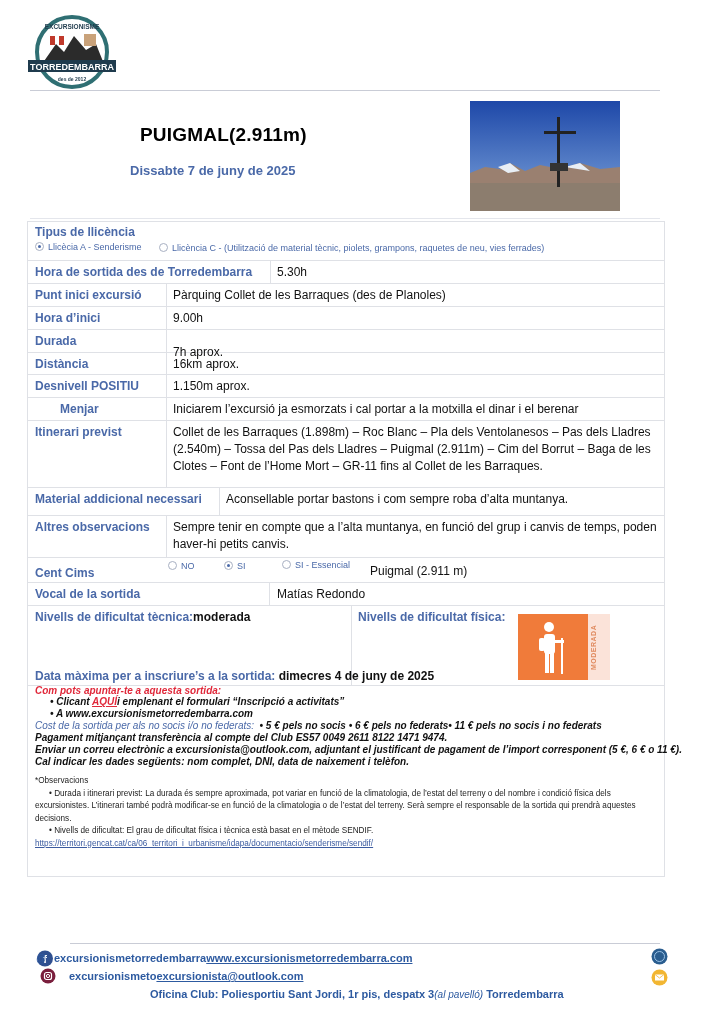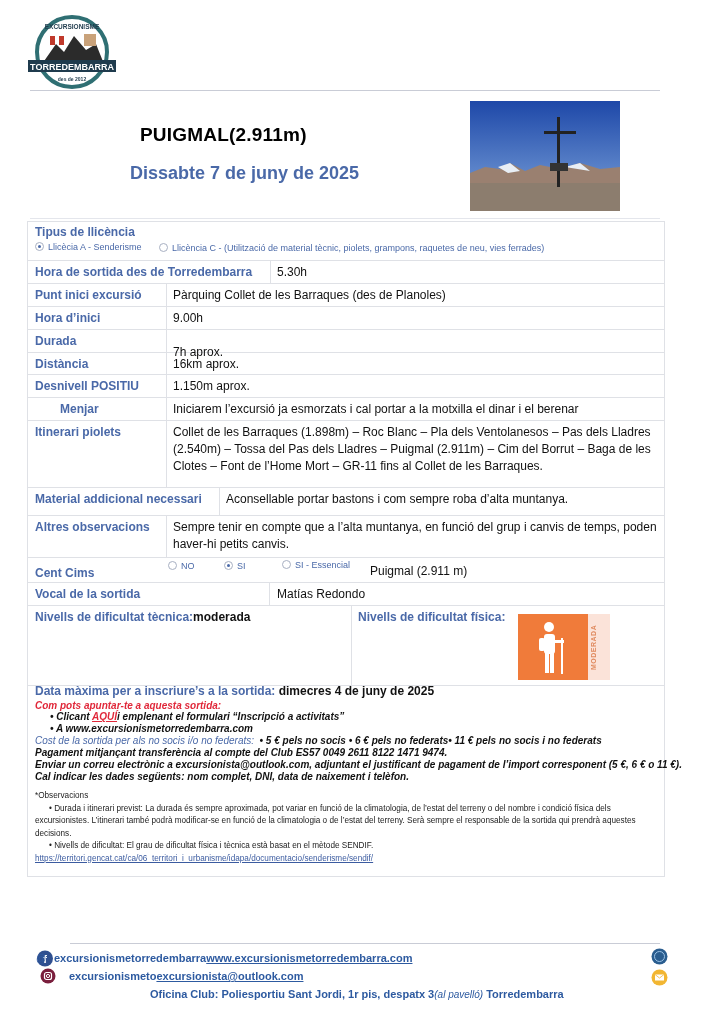--- a/index.html
+++ b/index.html
@@ -4,21 +4,21 @@
 <style>
   html, body { margin: 0; padding: 0; background: #ffffff; }
   body { width: 724px; height: 1023px; position: relative; overflow: hidden;
          font-family: "Liberation Sans", sans-serif; color: #111; }
   .abs { position: absolute; }
 
   
   .logo { left: 26px; top: 14px; width: 92px; height: 76px; }
   .hr-top { left: 30px; top: 90px; width: 630px; height: 0; border-top: 1.5px solid #c9ccd6; }
   .title { left: 140px; top: 124px; font-size: 19px; font-weight: bold; color: #000000; letter-spacing: 0.2px; }
-  .subtitle { left: 130px; top: 163px; font-size: 18px; font-weight: bold; color: #4a69a8; }
+  .subtitle { left: 130px; top: 163px; font-size: 13px; font-weight: bold; color: #4a69a8; }
   .photo { left: 470px; top: 101px; width: 150px; height: 110px; overflow: hidden; }
   .hr-mid { left: 30px; top: 218px; width: 630px; height: 0; border-top: 1px solid #e4e6ec; }
 
   
   .tbl { left: 27px; top: 221px; width: 638px; height: 656px; border: 1px solid #dfe1e6; box-sizing: border-box; }
   .row { position: absolute; left: 0; width: 636px; border-bottom: 1px solid #dfe1e6; box-sizing: border-box; }
   .lbl { position: absolute; left: 7px; font-size: 12px; font-weight: bold; color: #4a69a8; white-space: nowrap; }
   .val { position: absolute; font-size: 12px; color: #111; line-height: 17px; }
   .vsep { position: absolute; top: 0; bottom: 0; border-left: 1px solid #dfe1e6; }
   .radio { position: absolute; font-size: 9px; color: #4a69a8; white-space: nowrap; }
@@ -126,21 +126,21 @@
     <div class="val" style="left:145px;top:3px;">1.150m aprox.</div>
   </div>
 
   <div class="row" style="top:176px;height:23px;">
     <div class="lbl" style="top:4px;margin-left:25px;">Menjar</div>
     <div class="vsep" style="left:138px;"></div>
     <div class="val" style="left:145px;top:3px;white-space:nowrap;">Iniciarem l’excursió ja esmorzats i cal portar a la motxilla el dinar i el berenar</div>
   </div>
 
   <div class="row" style="top:199px;height:67px;">
-    <div class="lbl" style="top:4px;">Itinerari piolets</div>
+    <div class="lbl" style="top:4px;">Itinerari previst</div>
     <div class="vsep" style="left:138px;"></div>
     <div class="val" style="left:145px;top:3px;width:485px;">Collet de les Barraques (1.898m) – Roc Blanc – Pla dels Ventolanesos – Pas dels Lladres (2.540m) – Tossa del Pas dels Lladres – Puigmal (2.911m) – Cim del Borrut – Baga de les Clotes – Font de l’Home Mort – GR-11 fins al Collet de les Barraques.</div>
   </div>
 
   <div class="row" style="top:266px;height:28px;">
     <div class="lbl" style="top:4px;">Material addicional necessari</div>
     <div class="vsep" style="left:191px;"></div>
     <div class="val" style="left:198px;top:3px;">Aconsellable portar bastons i com sempre roba d’alta muntanya.</div>
   </div>
 
@@ -177,21 +177,21 @@
           <rect x="27" y="39" width="4" height="20" fill="#fff"></rect>
           <rect x="32" y="39" width="4" height="20" fill="#fff"></rect>
           <rect x="37" y="26" width="9" height="3" fill="#fff"></rect>
           <rect x="43" y="24" width="2" height="36" fill="#fff"></rect>
         </svg>
       </div>
       <div class="vtxt">MODERADA</div>
     </div>
   </div>
 
-  <div class="row" style="top:459px;height:190px;border-bottom:none;">
+  <div class="row" style="top:444px;height:190px;border-bottom:none;">
     <div class="lbl" style="top:3px;font-size:12px;"><span>Data màxima per a inscriure’s a la sortida:</span> <span style="color:#111;">dimecres 4 de juny de 2025</span></div>
     <div class="info" style="top:19px;"><span class="red">Com pots apuntar-te a aquesta sortida:</span></div>
     <div class="info" style="top:30px;left:22px;"><span>• Clicant </span><a class="red" style="text-decoration:underline;">AQUÍ</a><span>i emplenant el formulari “Inscripció a activitats”</span></div>
     <div class="info" style="top:42px;left:22px;">• A www.excursionismetorredembarra.com</div>
     <div class="info" style="top:54px;"><span class="blue">Cost de la sortida per als no socis i/o no federats:</span>&nbsp; <span>• 5 € pels no socis    • 6 € pels no federats• 11 € pels no socis i no federats</span></div>
     <div class="info" style="top:66px;">Pagament mitjançant transferència al compte del Club ES57 0049 2611 8122 1471 9474.</div>
     <div class="info" style="top:78px;">Enviar un correu electrònic a excursionista@outlook.com, adjuntant el justificant de pagament de l’import corresponent (5 €, 6 € o 11 €).</div>
     <div class="info" style="top:90px;">Cal indicar les dades següents: nom complet, DNI, data de naixement i telèfon.</div>
     <div class="obs" style="top:109px;">
       <div>*Observacions</div>

